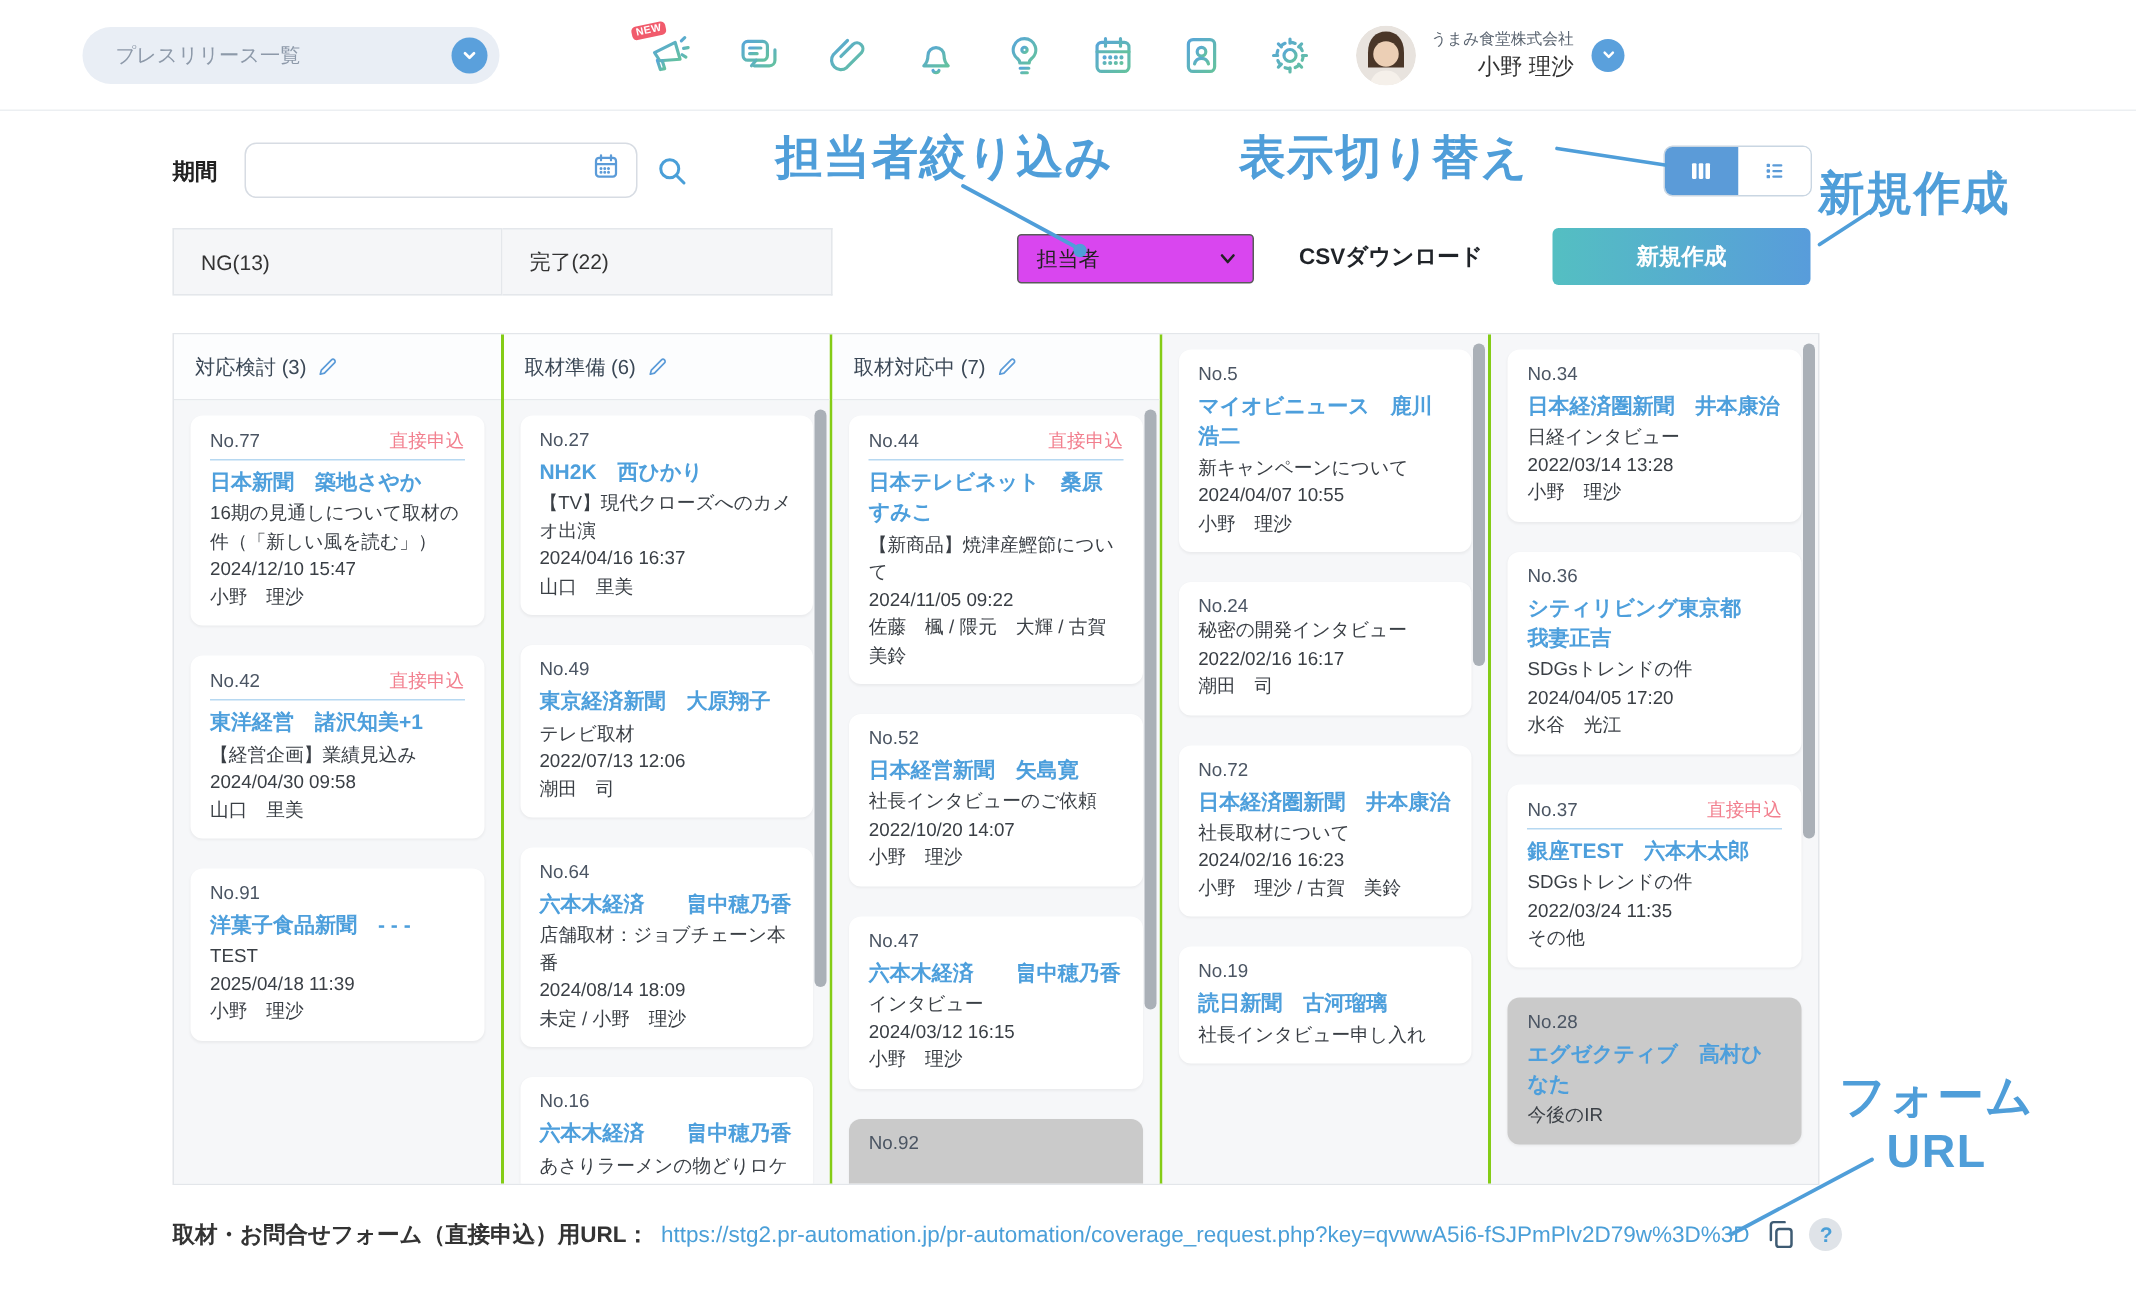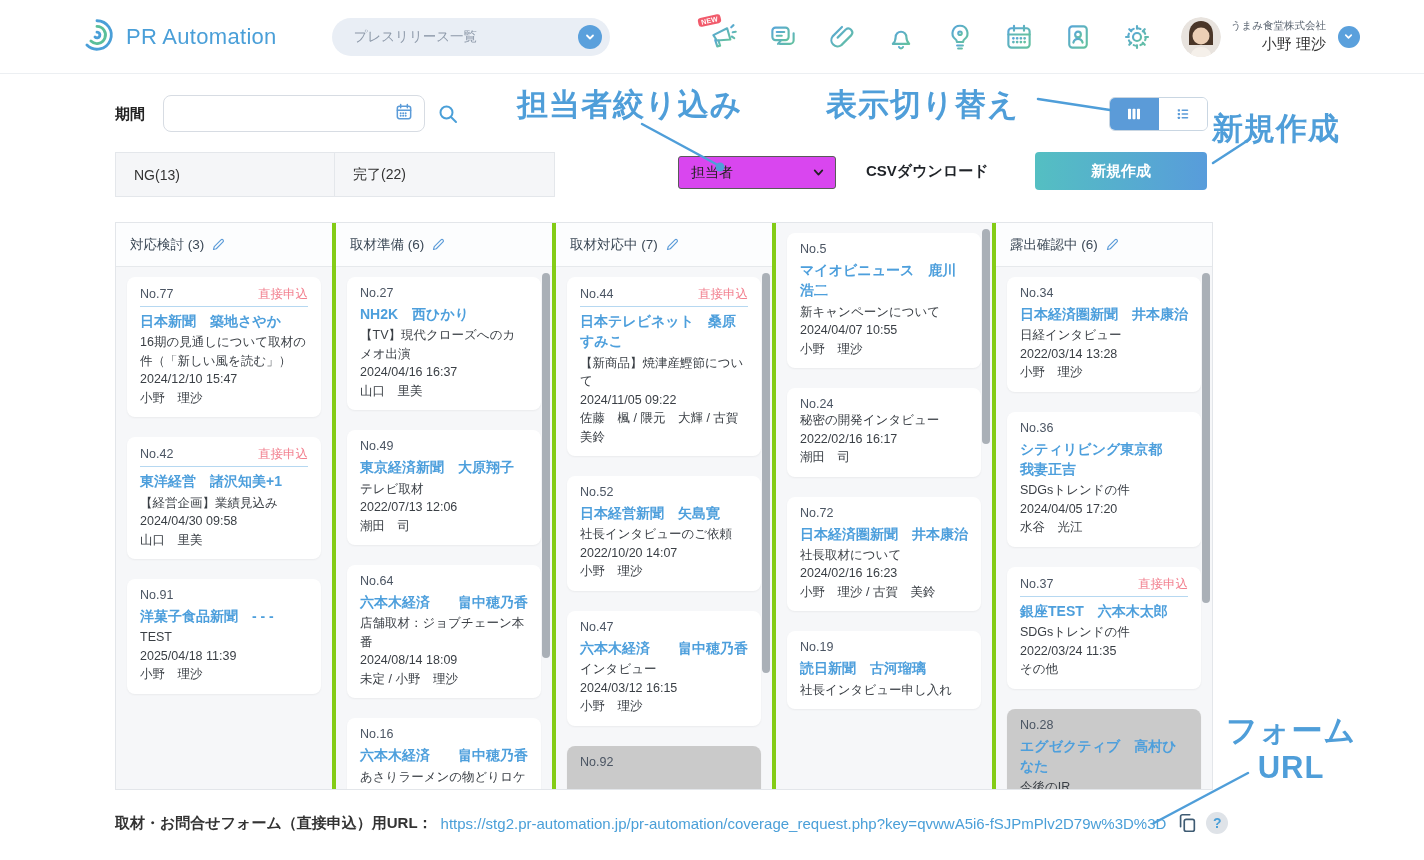--- a/index.html
+++ b/index.html
@@ -57,21 +57,21 @@
     font-size:14px; color:#222; cursor:pointer; }
   .assignee-select .lbl { flex:1; }
   .csv-label { position:absolute; left:866px; top:162px; font-size:15px; font-weight:700; color:#1f2328; cursor:pointer; }
   .create-btn { position:absolute; left:1035px; top:152px; width:172px; height:38px; border:none; border-radius:4px;
     background:linear-gradient(90deg,#54bfc2,#589cdb); color:#fff; font-size:15px; font-weight:700;
     display:flex; align-items:center; justify-content:center; cursor:pointer; font-family:inherit; }
 
   
   .board { position:absolute; left:115px; top:222px; width:1098px; height:568px;
     border:1px solid #e3e6ea; background:#fff; display:flex; }
-  .kcol { flex:1 1 0; display:flex; flex-direction:column; border-right:4px solid #84cc16; min-width:0; }
+  .kcol { flex:1 1 0; display:flex; flex-direction:column; border-right:2px solid #84cc16; min-width:0; }
   .kcol:last-child { border-right:none; }
   .kcol-head { height:44px; flex:0 0 44px; display:flex; align-items:center; gap:7px; padding-left:14px;
     background:#fcfdfe; border-bottom:1px solid #e6e9ec; font-size:13.5px; color:#3b4856; }
   .kcol-body { flex:1; background:#f6f7f9; padding:10px 11px; overflow:hidden; position:relative; }
   .kcard { background:#fff; border-radius:8px; padding:9px 13px 10px; margin-bottom:20px;
     box-shadow:0 1px 2px rgba(0,0,0,0.05); cursor:pointer; }
   .kcard.stalled { background:#cacaca; }
   .kc-num-row { display:flex; justify-content:space-between; align-items:baseline; font-size:12.5px; color:#4b5563; }
   .kc-num-row.underlined { border-bottom:1px solid #b6d8f1; padding-bottom:3px; }
   .kc-direct { color:#f2808f; font-size:12.5px; }
@@ -96,30 +96,20 @@
 <svg width="0" height="0" style="position:absolute" aria-hidden="true">
   <defs>
     <linearGradient id="icg" x1="0" y1="0" x2="1" y2="1">
       <stop offset="0" stop-color="#58a6d8"></stop>
         <stop offset="1" stop-color="#64c29e"></stop>
     </linearGradient>
   </defs>
 </svg>
 
 <div class="header">
-  <div class="logo">
-    <span>
-      <svg width="38" height="38" viewBox="0 0 40 40" fill="none">
-        <path d="M20 5a15 15 0 1 1-10.6 25.6" stroke="#4a9fd8" stroke-width="3" stroke-linecap="round"></path>
-        <path d="M20 11a9 9 0 1 1-6.4 15.4" stroke="#5bbf9a" stroke-width="3" stroke-linecap="round"></path>
-        <path d="M20 17a3 3 0 1 1-2.1 5.1" stroke="#4a9fd8" stroke-width="3" stroke-linecap="round"></path>
-      </svg>
-    </span>
-    <span class="logo-text">PR Automation</span>
-  </div>
   <div class="nav-pill">
     <span class="nav-pill-label">プレスリリース一覧</span>
     <span class="chev-circle">
       <svg width="12" height="12" viewBox="0 0 12 12">
           <path d="M3 4.5l3 3 3-3" stroke="#fff" stroke-width="1.8" fill="none" stroke-linecap="round" stroke-linejoin="round"></path>
         </svg>
     </span>
   </div>
   <div class="hicons">
       <span class="hicon">
@@ -427,28 +417,20 @@
           <div class="kc-num-row">
             <span>No.19</span>
           </div>
           <div class="kc-title">読日新聞　古河瑠璃</div>
           <div class="kc-line">社長インタビュー申し入れ</div>
         </div>
         <div class="scroll-thumb" style="top: 6px; height: 215px;"></div>
       </div>
     </div>
     <div class="kcol">
-      <div class="kcol-head">
-        <span>露出確認中 (6)</span>
-        <span style="display: inline-flex;">
-          <svg width="15" height="15" viewBox="0 0 24 24" fill="none" stroke="#5b9bd8" stroke-width="1.8" stroke-linecap="round" stroke-linejoin="round">
-            <path d="M4 20l1.2-4.5L16 4.7a2.2 2.2 0 0 1 3.2 3.2L8.5 18.8 4 20z"></path>
-          </svg>
-        </span>
-      </div>
       <div class="kcol-body">
         <div class="kcard">
           <div class="kc-num-row">
             <span>No.34</span>
           </div>
           <div class="kc-title">日本経済圏新聞　井本康治</div>
           <div class="kc-line">日経インタビュー</div>
           <div class="kc-line">2022/03/14 13:28</div>
           <div class="kc-line">小野　理沙</div>
         </div>

